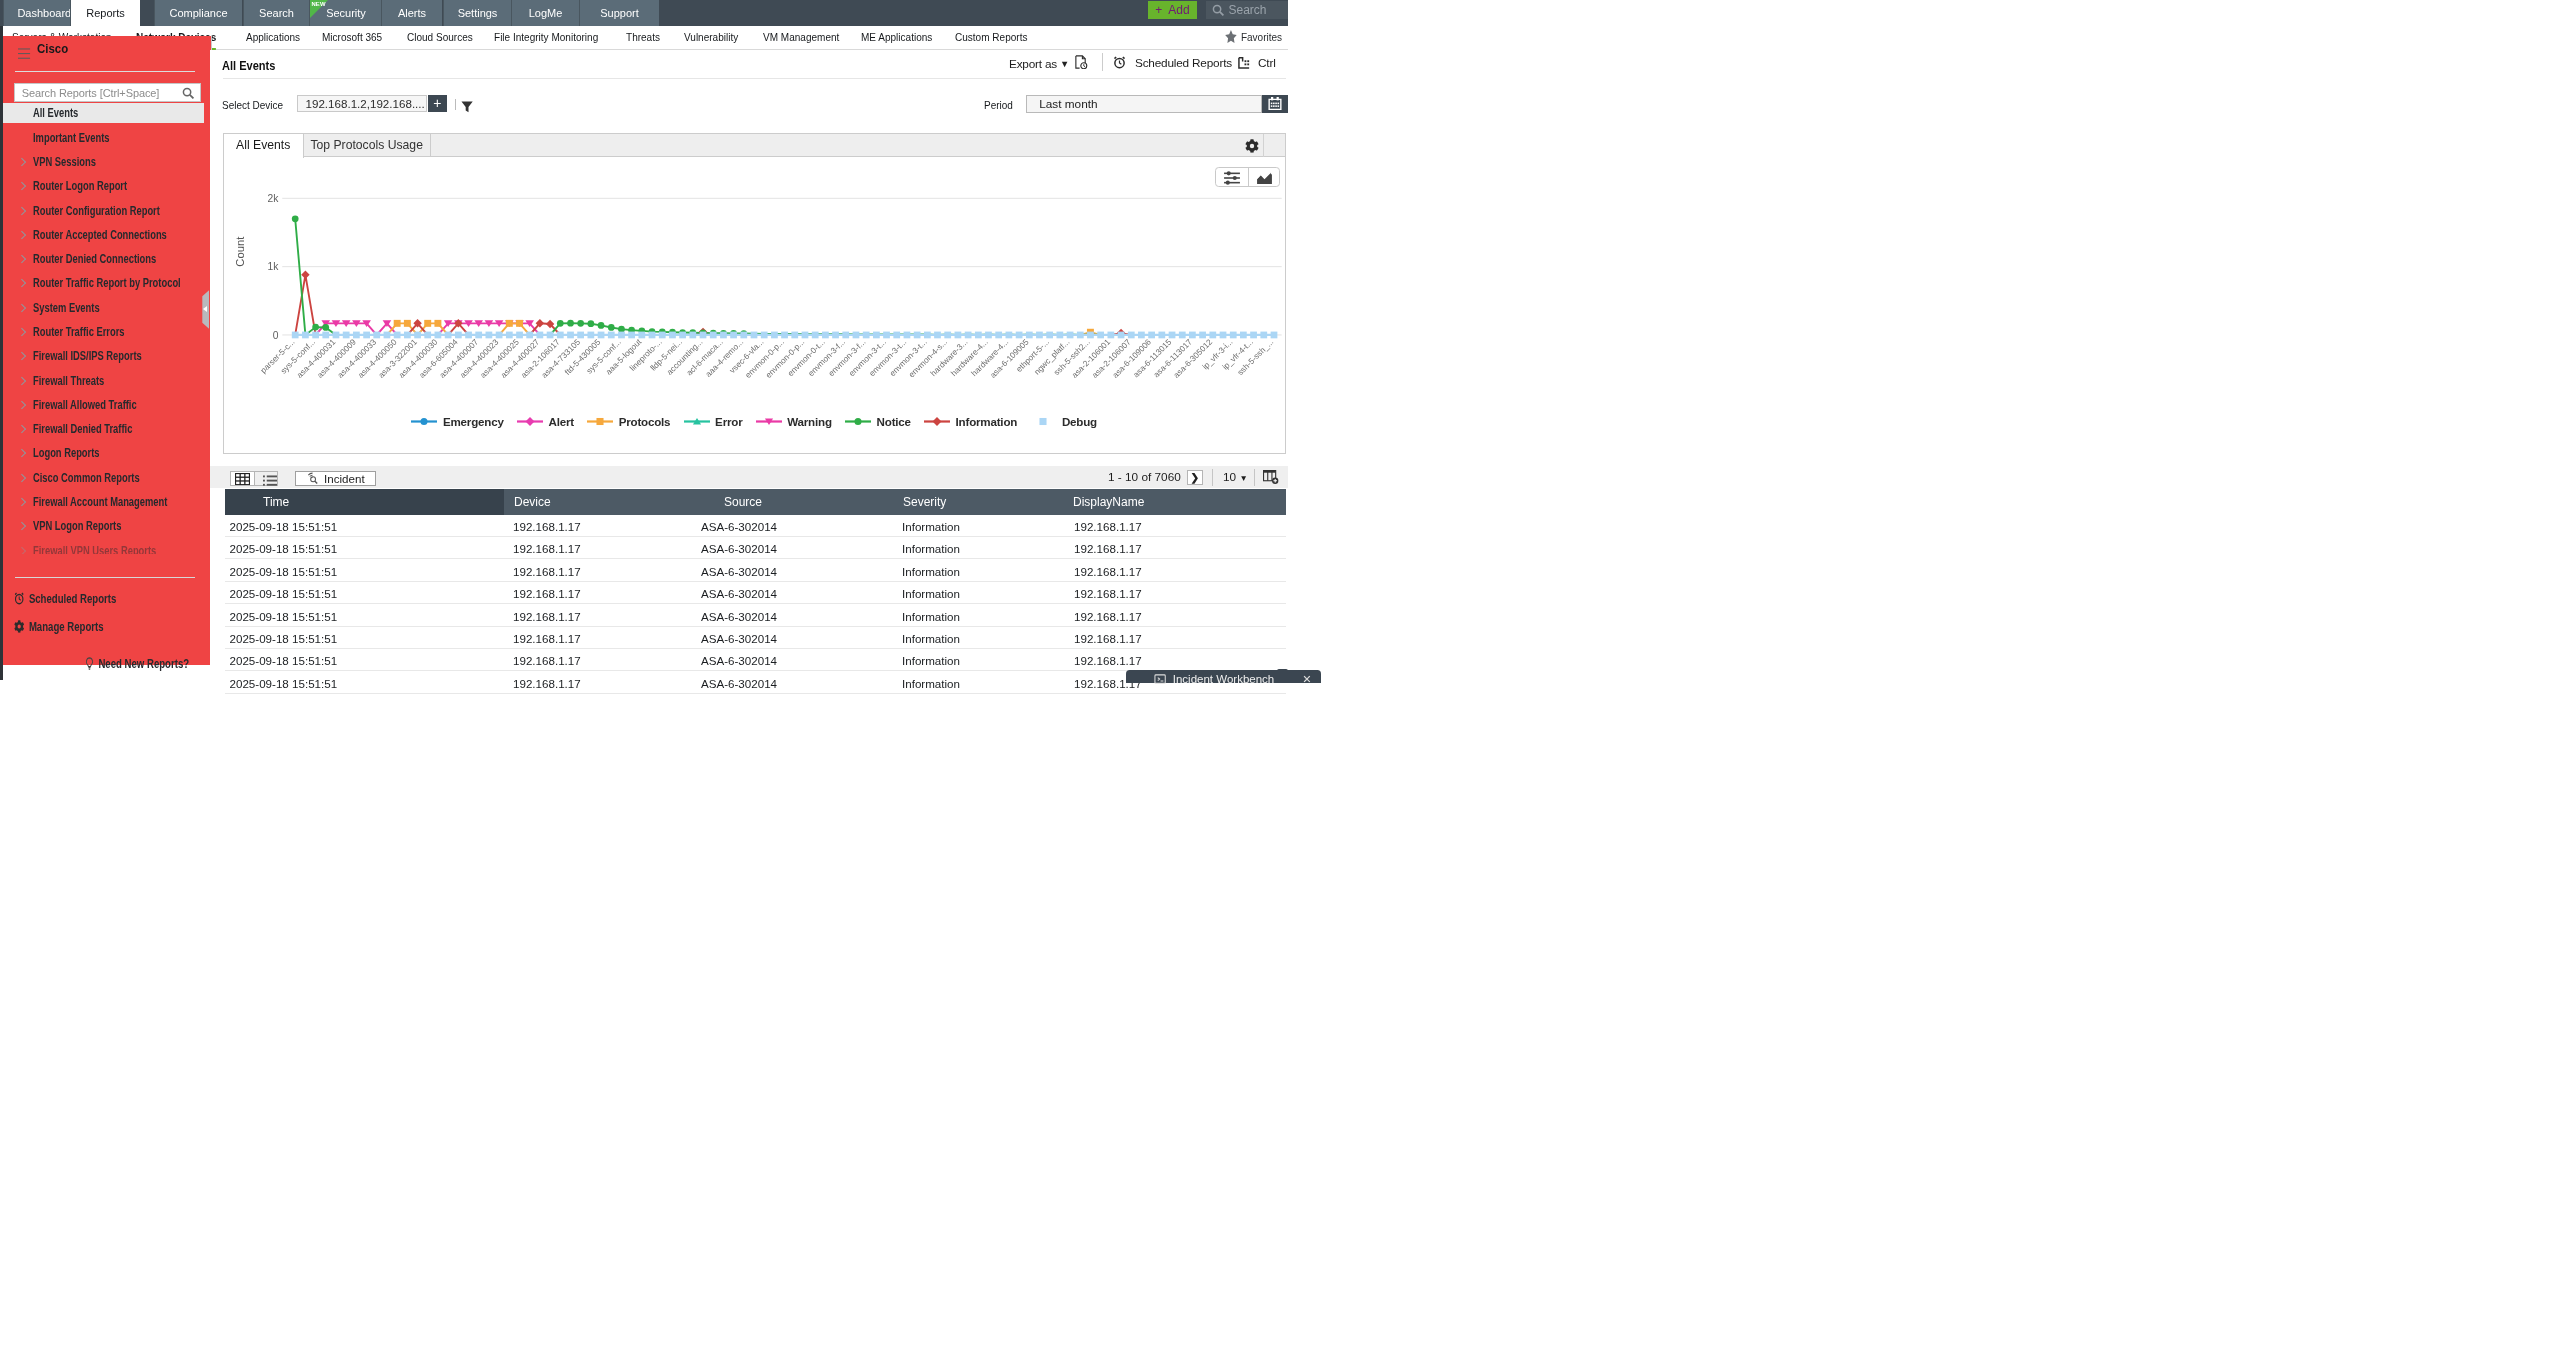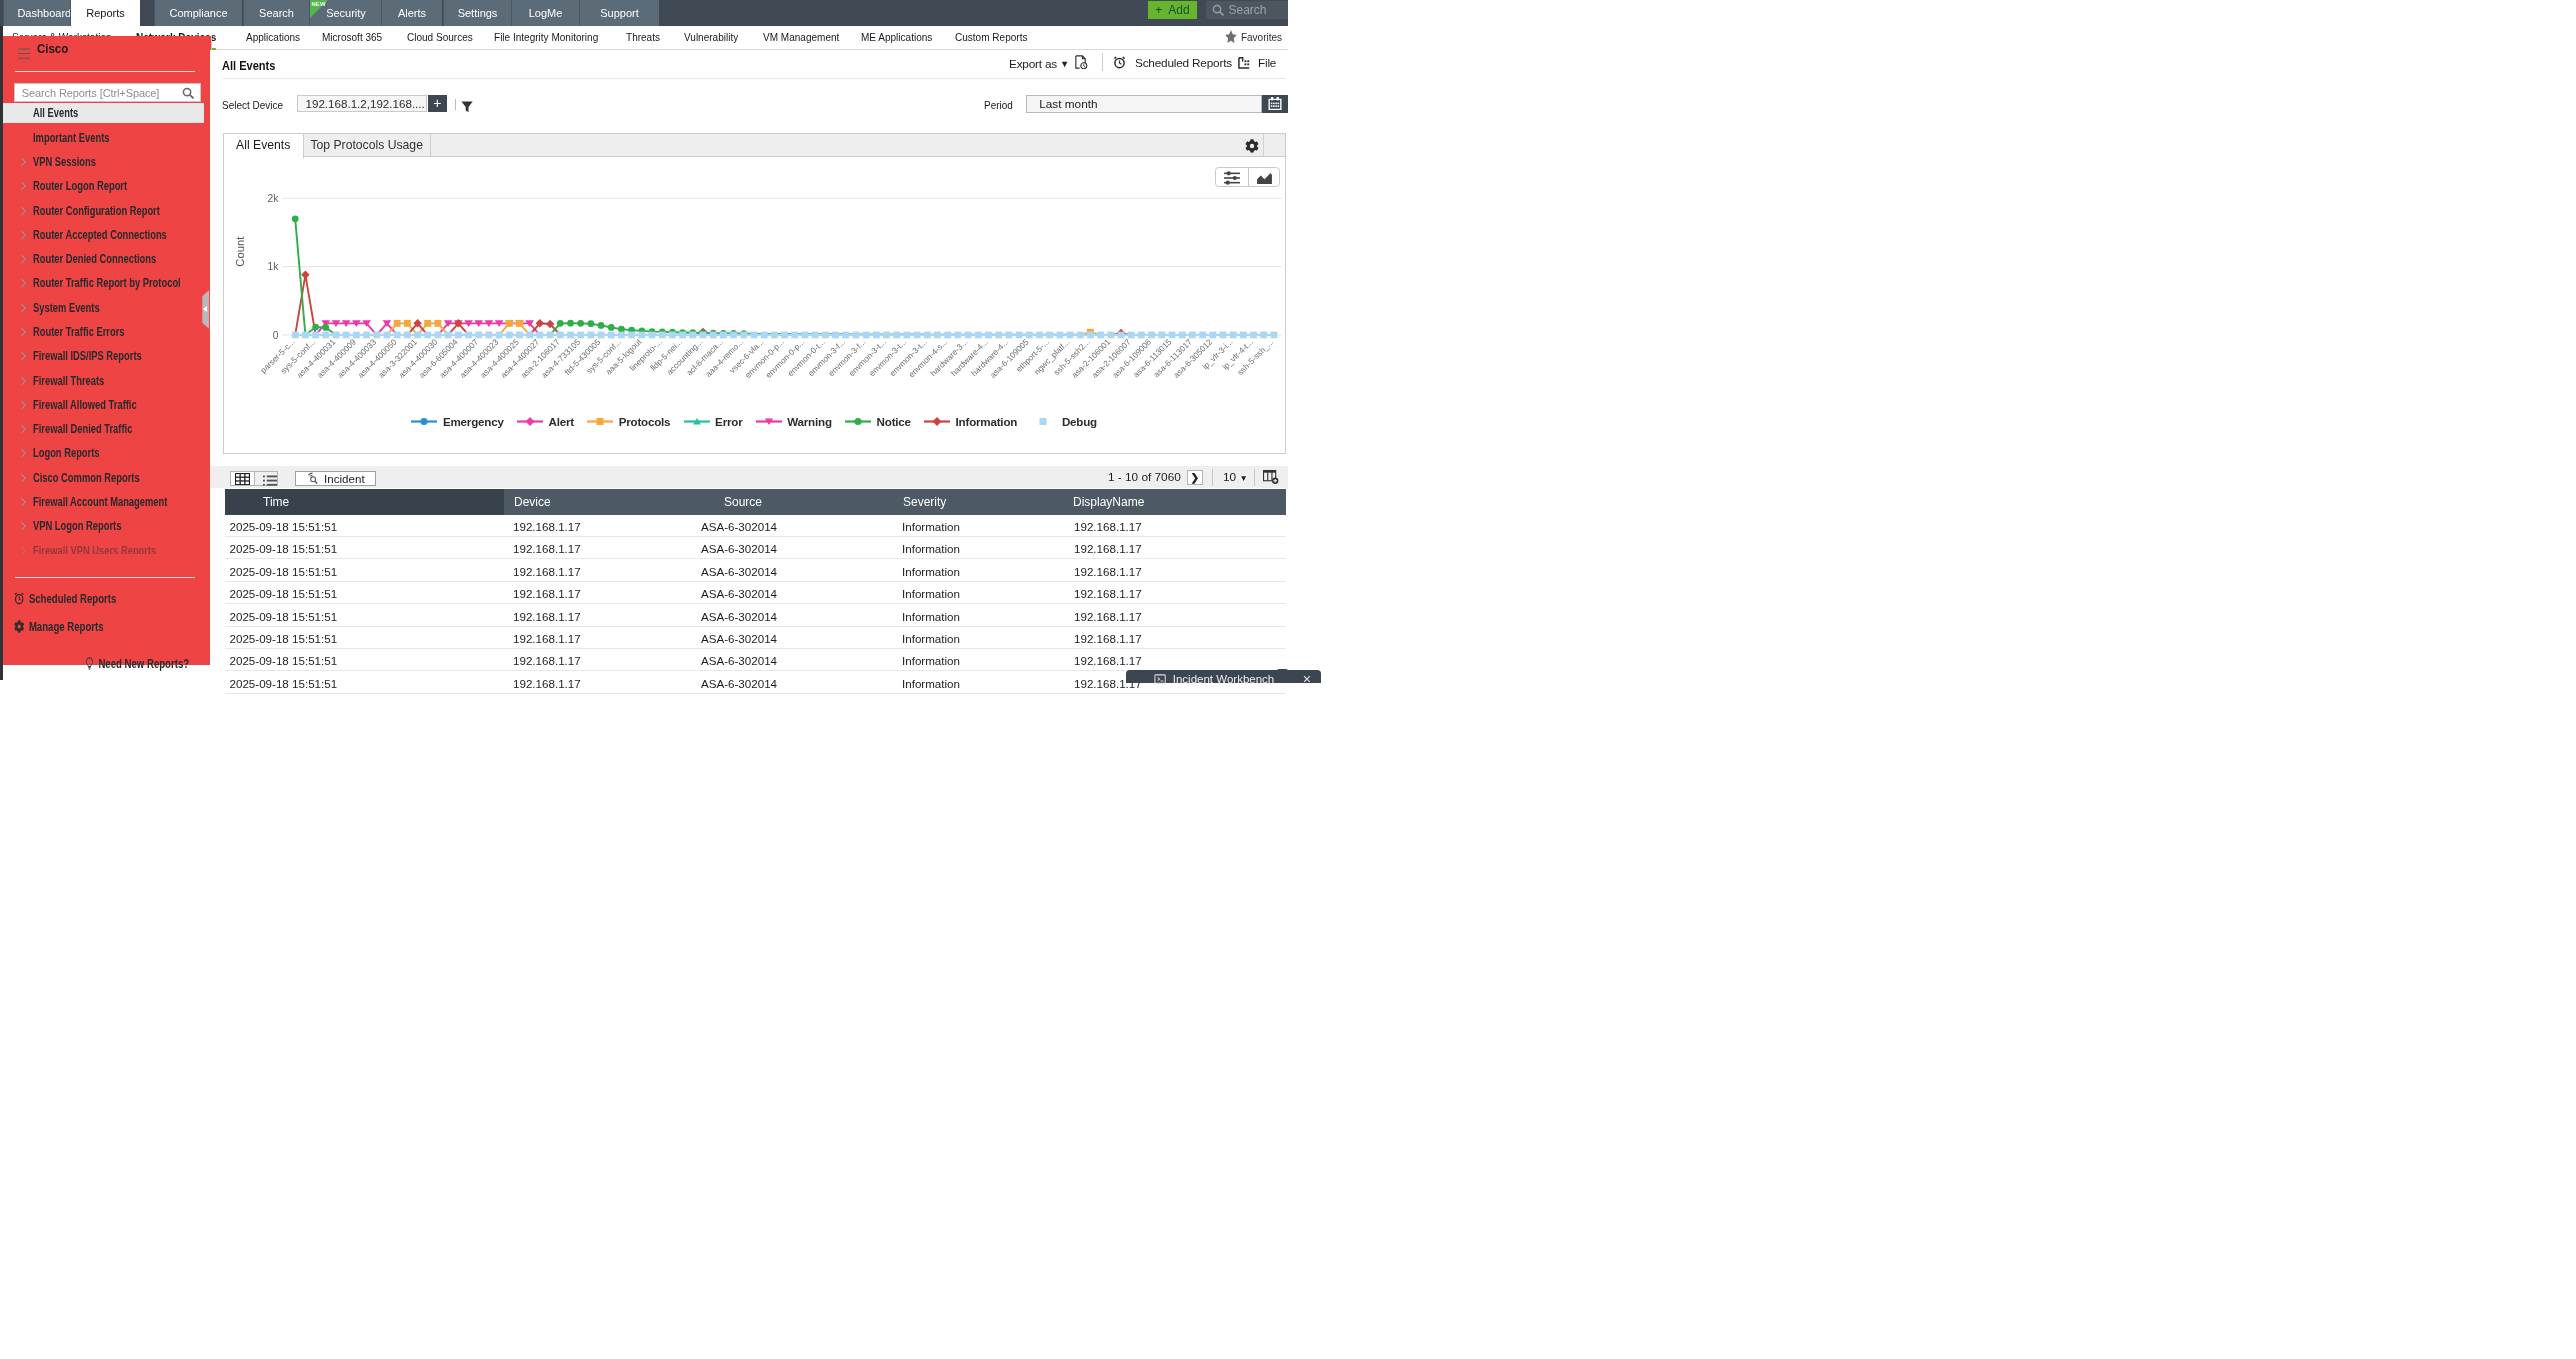--- a/index.html
+++ b/index.html
@@ -6,21 +6,21 @@
 
 
 #topbar { position:absolute; left:0; top:0; width:1288px; height:26px; background:#3f4a54; }
 .tab { position:absolute; top:0; height:26px; background:#5b6c78; color:#fff;
   font-size:11px; text-align:center; line-height:26px; border-left:0.9px solid #49565f; }
 .tab.active { background:#fff; color:#15191d; }
 .newrib { position:absolute; left:0; top:0; width:0; height:0;
   border-top:18px solid #51b748; border-right:18px solid transparent; }
 .newtxt { position:absolute; left:1.4px; top:1.4px; color:#fff; font-size:5.9px; font-weight:bold; letter-spacing:0.2px; line-height:6.6px; }
 #addbtn { position:absolute; left:1148px; top:0.9px; width:49px; height:18px; background:#68b42c;
-  color:#14532d; font-size:12px; text-align:center; line-height:18px; }
+  color:#701a75; font-size:12px; text-align:center; line-height:18px; }
 #searchbox { position:absolute; left:1206px; top:0.9px; width:82px; height:18px; background:#4b565f;
   color:#9aa3ab; font-size:12px; line-height:18px; padding-left:22.5px; }
 #searchbox svg { position:absolute; left:5.6px; top:3.3px; }
 
 
 #subnav { position:absolute; left:0; top:26px; width:1288px; height:24.4px; background:#fff;
   border-bottom:0.9px solid #d9d9d9; }
 .sn { position:absolute; top:0; height:24.4px; line-height:23.4px; font-size:11.8px; color:#16191c;
   transform-origin:0 50%; transform:scaleX(.85); }
 .sn.active { font-weight:bold; border-bottom:2.3px solid #68b52b; }
@@ -286,21 +286,21 @@
   <div class="hright" style="left:1028px;top:1.9px"><svg width="13" height="13" viewBox="0 0 14 14">
         <path d="M1 2v11h11" fill="none" stroke="#2c2c2c" stroke-width="1.6"></path>
         <path d="M1 2h4v4" fill="none" stroke="#2c2c2c" stroke-width="1.6"></path>
         <g fill="#2c2c2c">
           <rect x="7" y="4.6" width="2" height="2"></rect>
           <rect x="10" y="4.6" width="2" height="2"></rect>
           <rect x="7" y="8" width="2" height="2"></rect>
           <rect x="10" y="8" width="2" height="2"></rect>
         </g>
       </svg></div>
-  <div class="hright" style="left:1048px">File</div>
+  <div class="hright" style="left:1048px">Ctrl</div>
   <div id="hdrdiv"></div>
   <div id="seldev">Select Device</div>
   <div id="devinput">192.168.1.2,192.168....</div>
   <div id="plusbtn">+</div>
   <div id="vline2"></div>
   <div id="funnel"><svg width="12.2" height="12.2" viewBox="0 0 13 13">
         <path fill="#333" d="M0.5 0.5h12L8 6.5V12l-3-1.8V6.5z"></path>
       </svg></div>
   <div id="period">Period</div>
   <div id="perbox">Last month</div>

